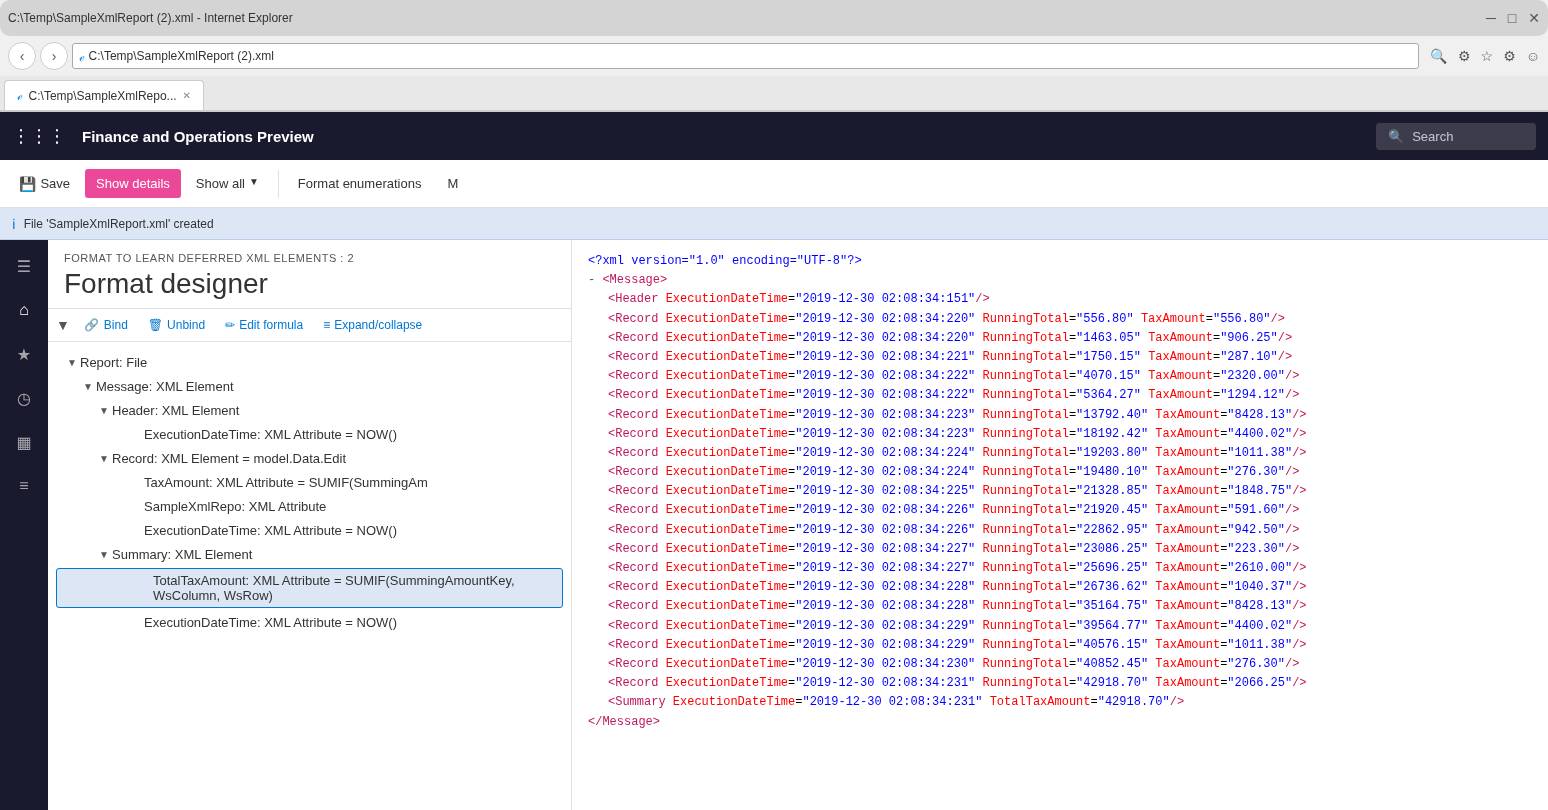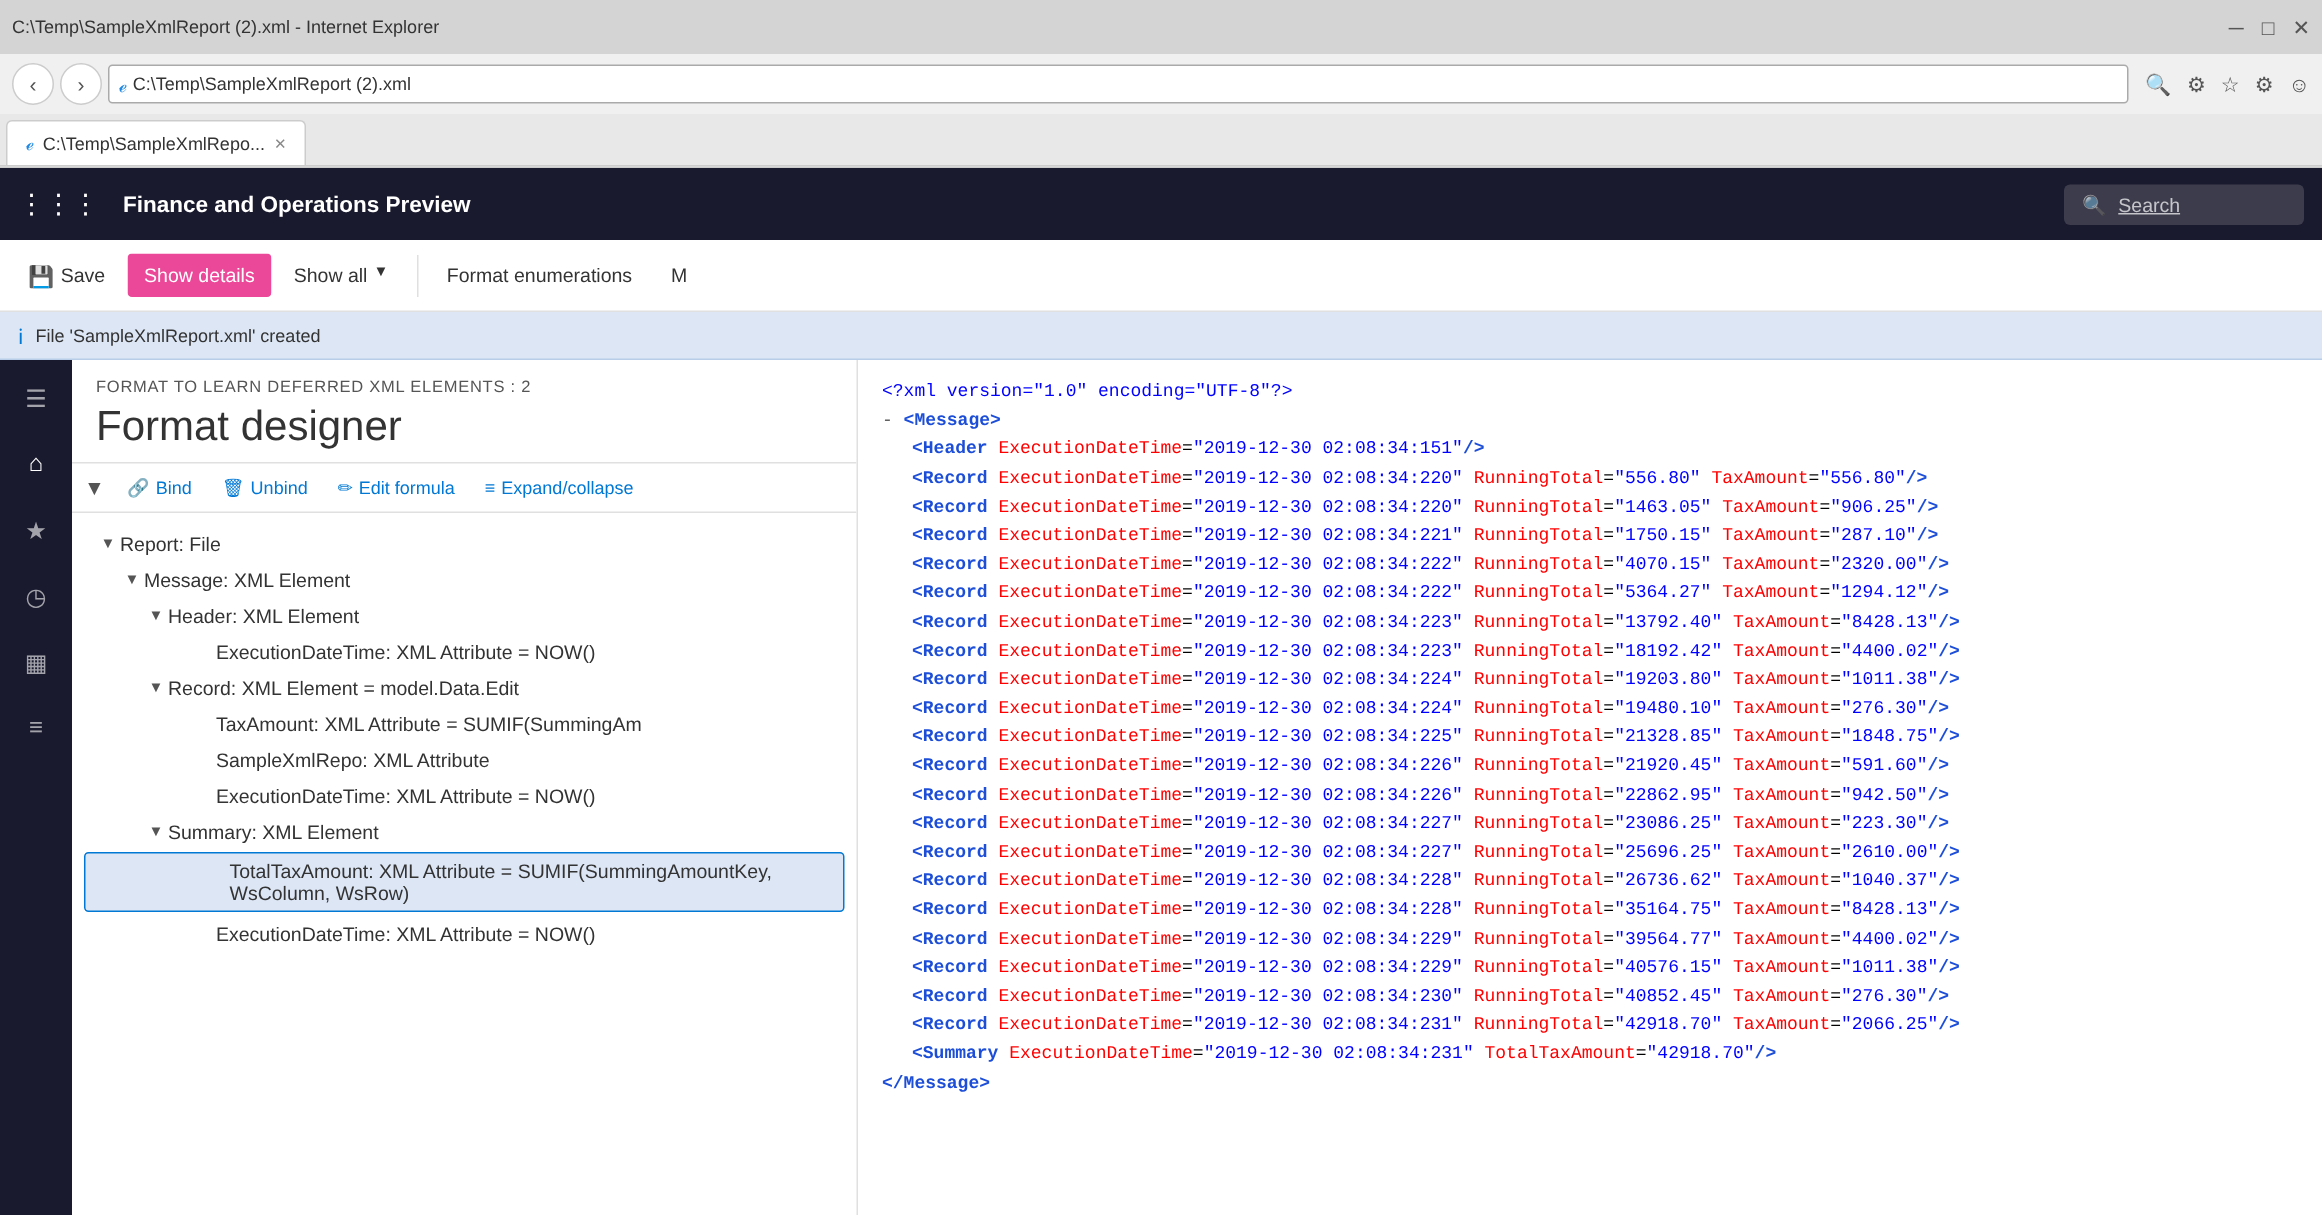--- a/index.html
+++ b/index.html
@@ -1,20 +1,20 @@
 <!DOCTYPE html>
 <html><head>
   <meta charset="utf-8">
   <style>
     * { box-sizing: border-box; margin: 0; padding: 0; }
     body { font-family: 'Segoe UI', Arial, sans-serif; font-size: 13px; background: #f3f3f3; overflow: hidden; width: 1548px; height: 810px; display: flex; flex-direction: column; }
 
     
     .browser-chrome { background: #f0f0f0; border-bottom: 1px solid #ccc; display: flex; flex-direction: column; }
-    .browser-titlebar { background: #d4d4d4; display: flex; align-items: center; justify-content: space-between; padding: 4px 8px; height: 36px; }
+    .browser-titlebar { background: #d4d4d4; display: flex; align-items: center; justify-content: space-between; padding: 4px 8px; height: 36px; border-radius: 10px; }
     .browser-title { font-size: 12px; color: #333; }
     .browser-controls { display: flex; gap: 12px; }
     .browser-controls span { font-size: 14px; color: #555; cursor: pointer; }
     .browser-nav { display: flex; align-items: center; gap: 4px; padding: 4px 8px; height: 40px; background: #f0f0f0; }
     .nav-btn { width: 28px; height: 28px; border: 1px solid #ccc; background: white; border-radius: 50%; display: flex; align-items: center; justify-content: center; cursor: pointer; font-size: 14px; color: #555; }
     .address-bar { flex: 1; height: 26px; border: 1px solid #aaa; border-radius: 3px; padding: 0 6px; font-size: 12px; background: white; display: flex; align-items: center; gap: 4px; }
     .address-bar span { color: #1a0dab; font-size: 12px; }
     .browser-icons { display: flex; align-items: center; gap: 10px; margin-left: 8px; }
     .browser-icons span { font-size: 16px; color: #555; cursor: pointer; }
     .tab-bar { display: flex; align-items: center; background: #e8e8e8; padding: 0 4px; border-bottom: 1px solid #ccc; }
@@ -65,21 +65,21 @@
     
     .tree-view { flex: 1; overflow-y: auto; padding: 8px 0; }
     .tree-item { display: flex; align-items: center; padding: 4px 16px; cursor: pointer; font-size: 13px; color: #333; }
     .tree-item.highlighted { background: #dce6f5; border: 1px solid #0078d4; }
     .tree-arrow { width: 16px; height: 16px; display: inline-flex; align-items: center; justify-content: center; font-size: 10px; color: #555; cursor: pointer; flex-shrink: 0; }
     .tree-label { font-size: 13px; }
 
     
     .xml-viewer { flex: 1; background: white; overflow: auto; padding: 12px 16px; font-family: 'Courier New', monospace; font-size: 12px; line-height: 1.6; }
     .xml-decl { color: #0000ff; }
-    .xml-tag { color: #1d4ed8; font-weight: bold; }
+    .xml-tag { color: #be185d; }
     .xml-attr-name { color: #ff0000; }
     .xml-attr-val { color: #0000ff; }
     .xml-collapse { color: #555; }
     .xml-line { display: block; white-space: nowrap; }
     .xml-indent-1 { padding-left: 20px; }
 
     ::-webkit-scrollbar { width: 8px; height: 8px; }
     ::-webkit-scrollbar-track { background: #f1f1f1; }
     ::-webkit-scrollbar-thumb { background: #ccc; border-radius: 4px; }
   </style>
@@ -119,21 +119,21 @@
   </div>
 </div>
 
 <div class="app-container">
 
   <div class="app-topbar">
     <span class="app-grid-icon">⋮⋮⋮</span>
     <span class="app-title">Finance and Operations Preview</span>
     <div class="app-search">
       <span>🔍</span>
-      <span style="color:rgba(255,255,255,0.7);text-decoration:underline;">Search</span>
+      <span style="color:rgba(255,255,255,0.7);">Search</span>
     </div>
   </div>
 
   <div class="app-toolbar">
     <button class="toolbar-btn">
       <span class="icon">💾</span>
       <span>Save</span>
     </button>
     <button class="toolbar-btn active">
       <span>Show details</span>

